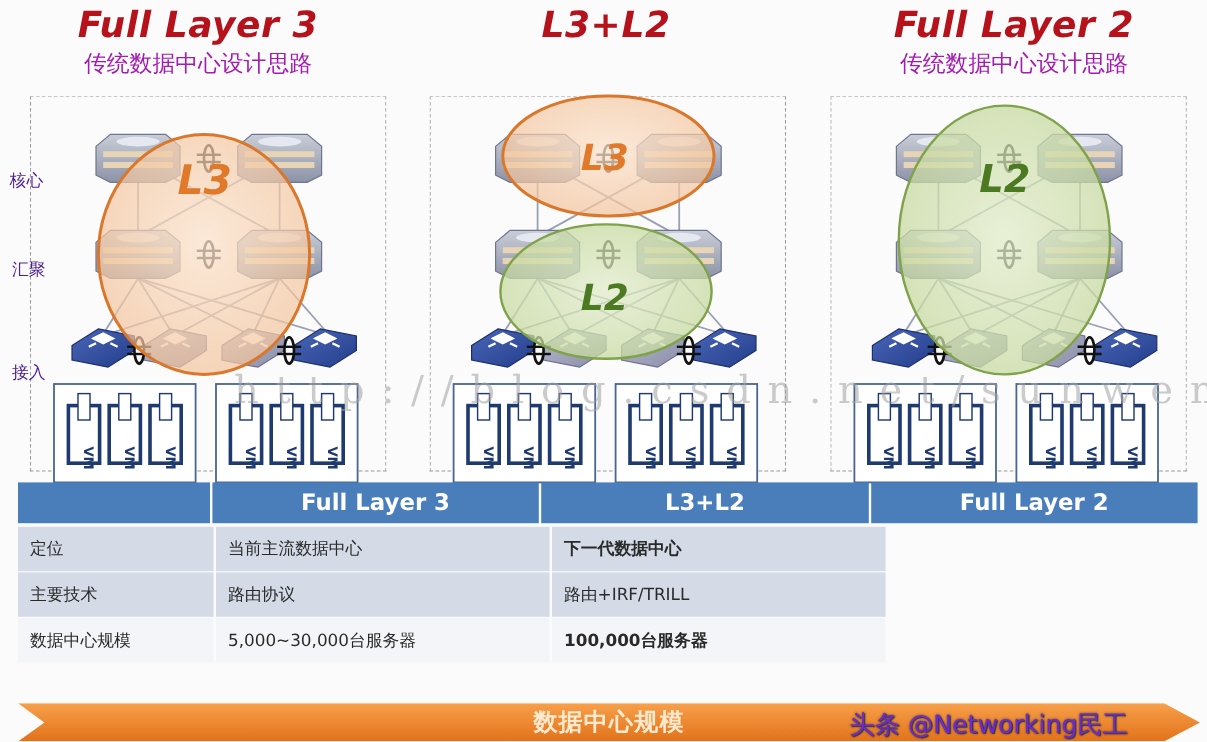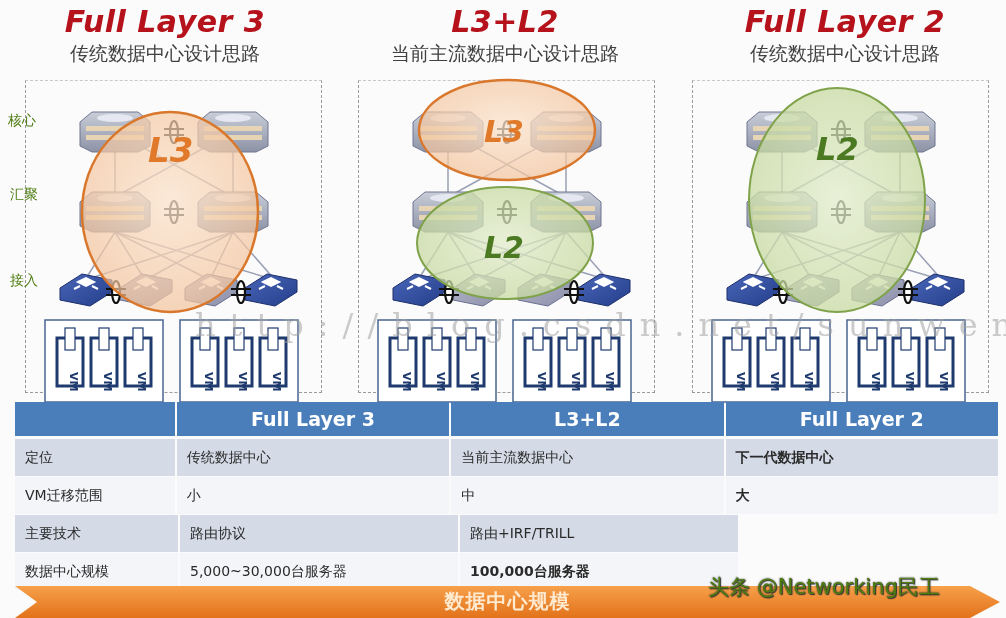--- a/index.html
+++ b/index.html
@@ -4,71 +4,70 @@
 <style>
   * { box-sizing: border-box; margin: 0; padding: 0; }
   html, body { width: 1006px; height: 618px; overflow: hidden; background: #fbfbfc; }
   body { position: relative; font-family: "DejaVu Sans", "Liberation Sans", sans-serif; }
 
   .title-block { position: absolute; top: 4px; text-align: center; }
   .title-main {
     font-family: "DejaVu Sans", sans-serif; font-style: italic; font-weight: bold;
     font-size: 30px; color: #b5121b; letter-spacing: 0.5px; line-height: 36px;
   }
-  .title-sub { font-size: 19px; color: #404040; line-height: 26px; }
+  .title-sub { font-size: 19px; color: #a21caf; line-height: 26px; }
 
   .panel {
     position: absolute; top: 80px; height: 313px;
     border: 1px dashed #9a9a9a; border-top-color: #c8c8c8;
   }
-  .layer-label { position: absolute; font-size: 14px; color: #4d7c0f; }
+  .layer-label { position: absolute; font-size: 14px; color: #4c1d95; margin-top: 30px; }
 
   svg.diagram { position: absolute; top: 80px; left: 0; overflow: visible; }
 
   .watermark {
     position: absolute; top: 306px; left: 195px; font-family: "DejaVu Serif", serif;
     font-size: 32px; color: rgba(160,160,160,0.55); letter-spacing: 14px; white-space: nowrap;
   }
 
   
   .table { position: absolute; left: 15px; top: 402px; width: 983px; }
   .row { display: flex; height: 37px; margin-bottom: 1px; }
   .row.header { height: 34px; margin-bottom: 3px; }
   .cell { display: flex; align-items: center; padding-left: 10px; font-size: 14px; color: #2a2a2a; margin-right: 2px; }
   .cell:last-child { margin-right: 0; }
-  .c0 { width: 163px; }
+  .c0 { width: 163px; font-family: Liberation Serif, serif; }
   .c1 { width: 278px; }
   .c2 { width: 278px; }
   .c3 { width: 278px; font-weight: bold; }
   .header .cell { background: #4a7ebb; color: #fff; font-weight: bold; font-size: 19px; justify-content: center; padding-left: 0; }
   .row.shade .cell { background: #d4dbe7; }
   .row.plain .cell { background: #f4f5f8; }
 
   .banner {
     position: absolute; left: 15px; top: 586px; width: 985px; height: 32px;
   }
   .banner-text {
     position: absolute; left: 0; width: 100%; top: 2px; text-align: center;
     font-size: 20px; font-weight: bold; color: #ffe9cf; letter-spacing: 1px;
   }
   .credit {
-    position: absolute; left: 708px; top: 573px; font-size: 21px; color: #4d7c0f;
+    position: absolute; left: 708px; top: 590px; font-size: 21px; color: #6d28d9;
     text-shadow: 0 0 2px #333, 1px 1px 1px #333;
   }
 </style>
 </head>
 <body>
 
 <div class="title-block" style="left:20px;width:290px;">
   <div class="title-main">Full Layer 3</div>
   <div class="title-sub">传统数据中心设计思路</div>
 </div>
 <div class="title-block" style="left:355px;width:300px;">
   <div class="title-main">L3+L2</div>
-  <div class="title-sub">当前主流数据中心设计思路</div>
 </div>
 <div class="title-block" style="left:700px;width:290px;">
   <div class="title-main">Full Layer 2</div>
   <div class="title-sub">传统数据中心设计思路</div>
 </div>
 
 <div class="panel" style="left:25px;width:297px;"></div>
 <div class="panel" style="left:358px;width:297px;"></div>
 <div class="panel" style="left:692px;width:297px;"></div>
 
@@ -186,29 +185,22 @@
 
 <div class="table">
   <div class="row header">
     <div class="cell c0"></div>
     <div class="cell c1">Full Layer 3</div>
     <div class="cell c2">L3+L2</div>
     <div class="cell c3">Full Layer 2</div>
   </div>
   <div class="row shade">
     <div class="cell c0">定位</div>
-    <div class="cell c1">传统数据中心</div>
     <div class="cell c2">当前主流数据中心</div>
     <div class="cell c3">下一代数据中心</div>
-  </div>
-  <div class="row plain">
-    <div class="cell c0">VM迁移范围</div>
-    <div class="cell c1">小</div>
-    <div class="cell c2">中</div>
-    <div class="cell c3">大</div>
   </div>
   <div class="row shade">
     <div class="cell c0">主要技术</div>
     <div class="cell c1">路由协议</div>
     <div class="cell c2">路由+IRF/TRILL</div>
   </div>
   <div class="row plain">
     <div class="cell c0">数据中心规模</div>
     <div class="cell c2">5,000~30,000台服务器</div>
     <div class="cell c3">100,000台服务器</div>

